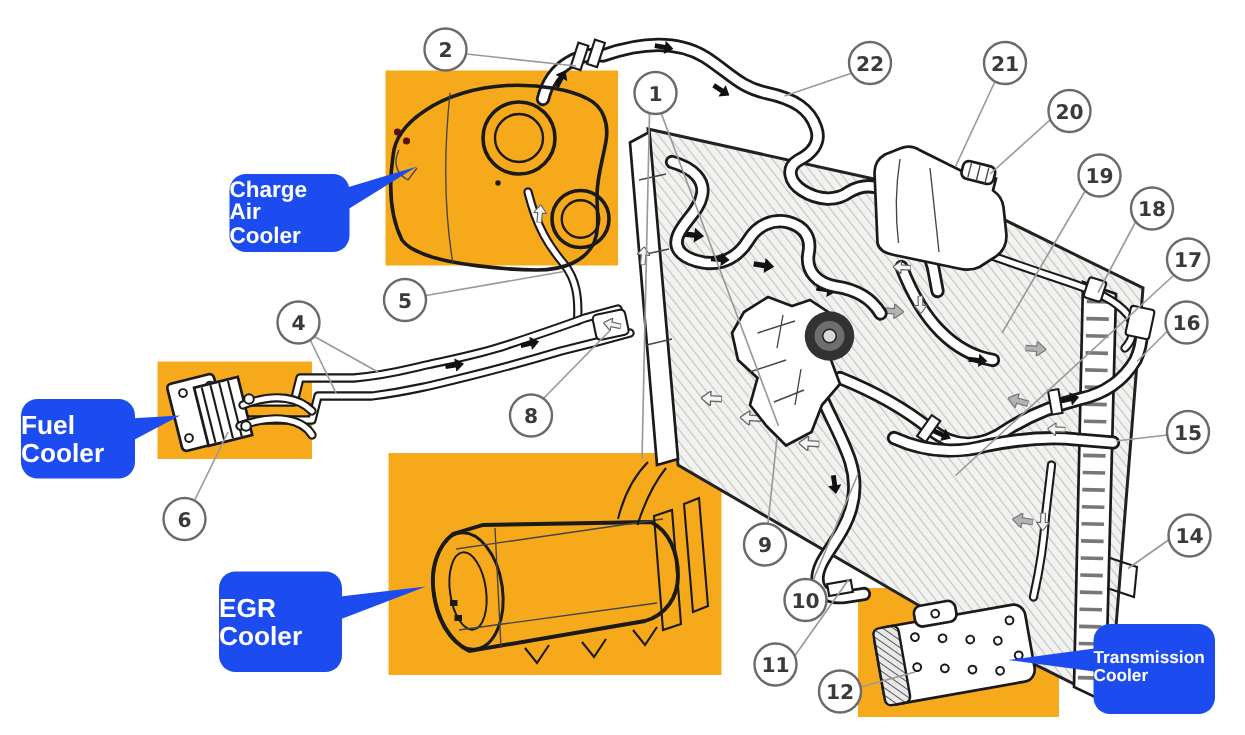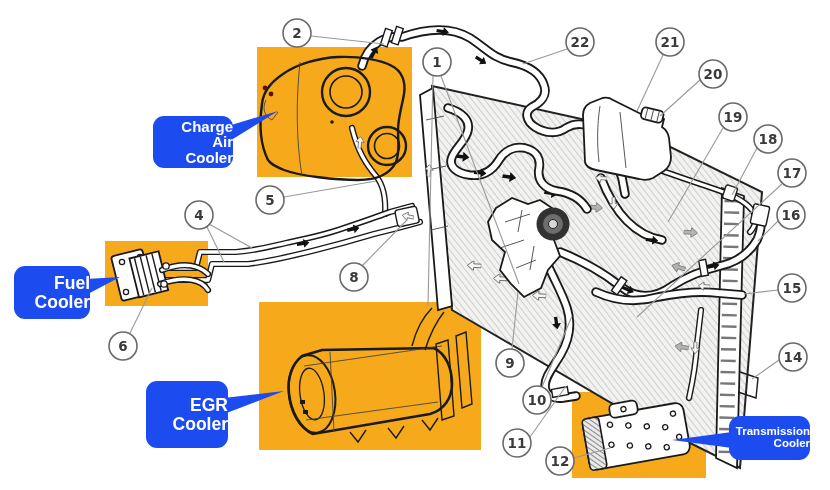--- a/index.html
+++ b/index.html
@@ -17,27 +17,27 @@
   .leader{stroke:#999;stroke-width:1.1;fill:none;}
   .callout circle{fill:#fff;stroke:#6a6a6a;stroke-width:1.6;}
   .callout text{fill:#3a3a3a;font:600 13.5px "DejaVu Sans", sans-serif;text-anchor:middle;}
   .arrB{fill:#111;}
   .arrW{fill:#f5f5f5;stroke:#666;stroke-width:.9;}
   .arrG{fill:#b3b3b3;stroke:#777;stroke-width:.8;}
   .clamp{fill:#fff;stroke:#1a1a1a;stroke-width:1.4;}
   .hole{fill:#fff;stroke:#1a1a1a;stroke-width:1.3;}
   
   .blabel{position:absolute;background:#1c4cf0;color:#fff;border-radius:11px;
-          display:flex;flex-direction:column;align-items:flex-end;justify-content:center;
+          display:flex;flex-direction:column;align-items:flex-start;justify-content:center;
           text-align:center;font-weight:bold;line-height:1.04;z-index:5;}
   .blabel span{display:block;}
   #lbl-cac{left:153px;top:116px;width:80px;height:52px;font-size:15px;}
   #lbl-fuel{left:14px;top:266px;width:76px;height:53px;font-size:17.5px;}
   #lbl-egr{left:146px;top:381px;width:82px;height:67px;font-size:17.5px;}
-  #lbl-trans{left:729px;top:416px;width:81px;height:44px;font-size:11.5px;}
+  #lbl-trans{left:729px;top:416px;width:81px;height:60px;font-size:11.5px;}
 </style>
 </head>
 <body>
 
 <div class="stage">
 <svg width="830" height="490" viewBox="0 0 830 490">
   <defs>
     <pattern id="hatch" width="5" height="5" patternUnits="userSpaceOnUse" patternTransform="rotate(-38)">
       <rect width="5" height="5" fill="#f2f2f0"></rect>
       <line x1="0" y1="0" x2="0" y2="5" stroke="#c3c3c0" stroke-width="1.5"></line>

